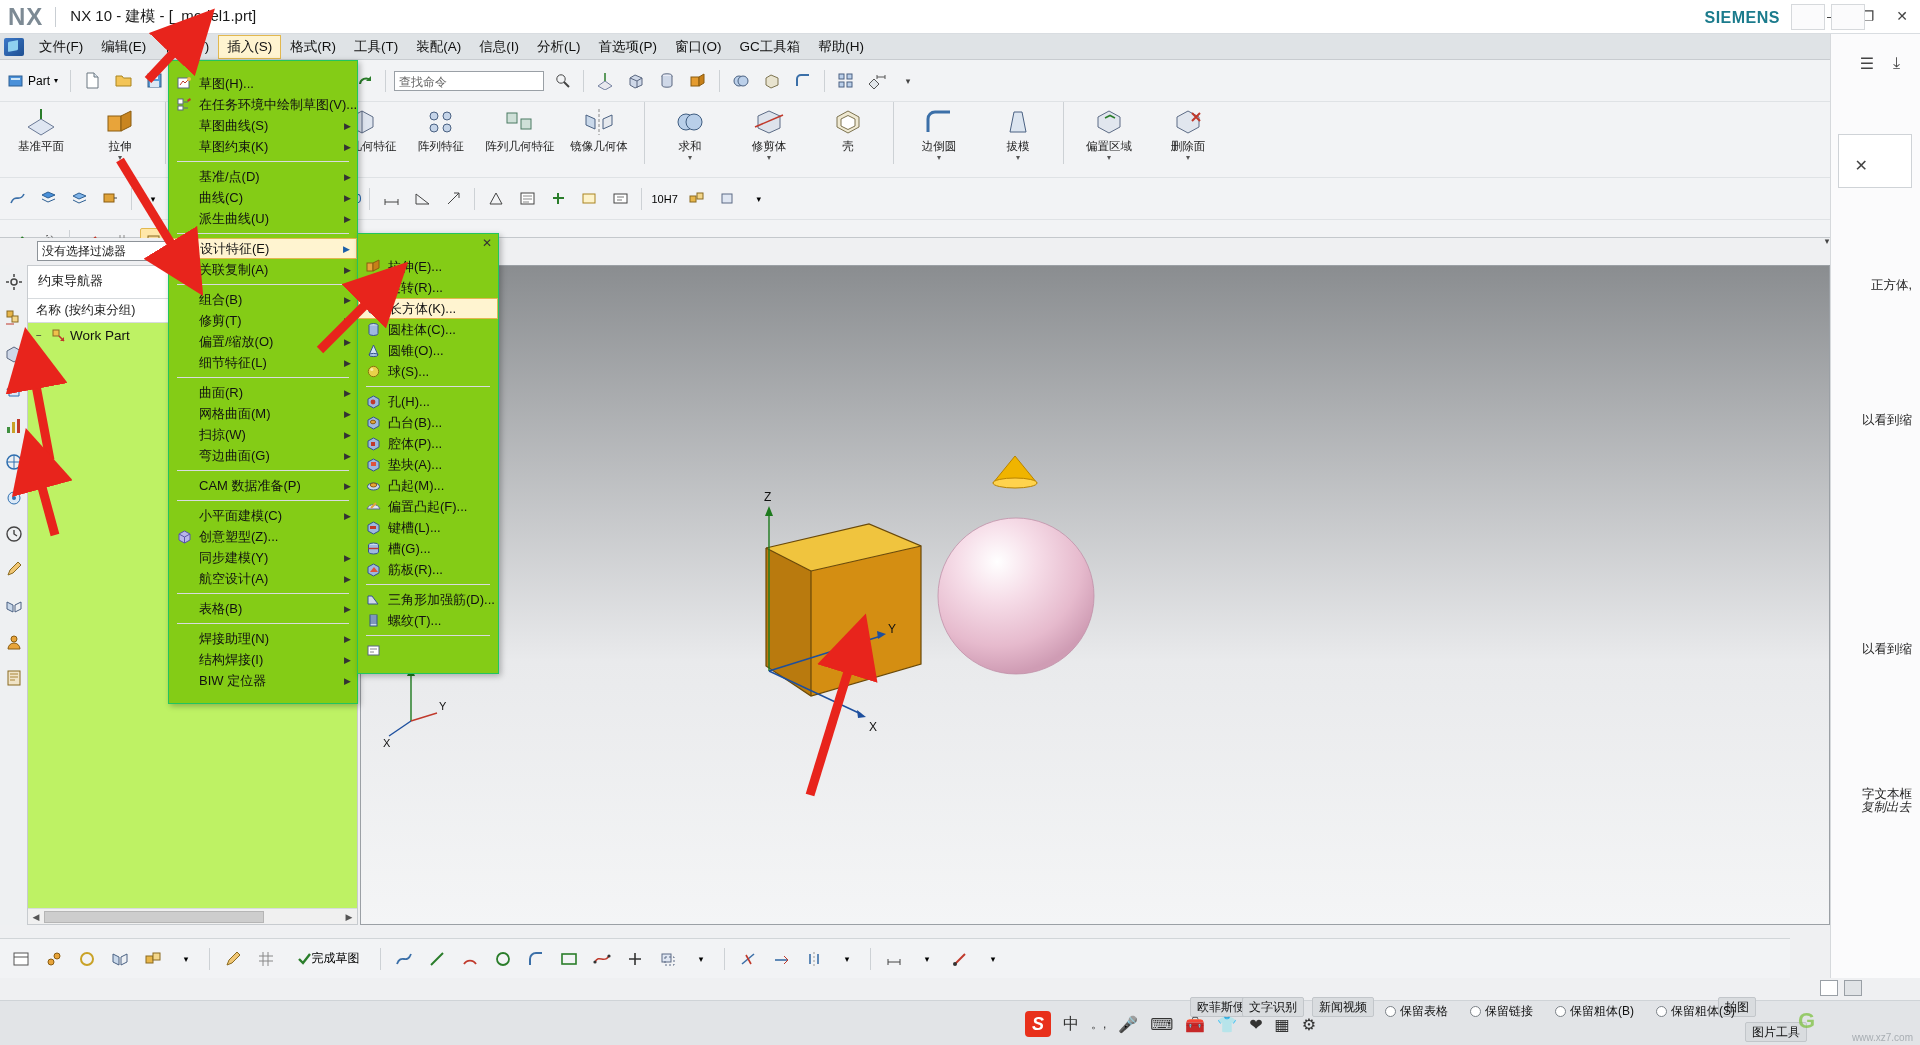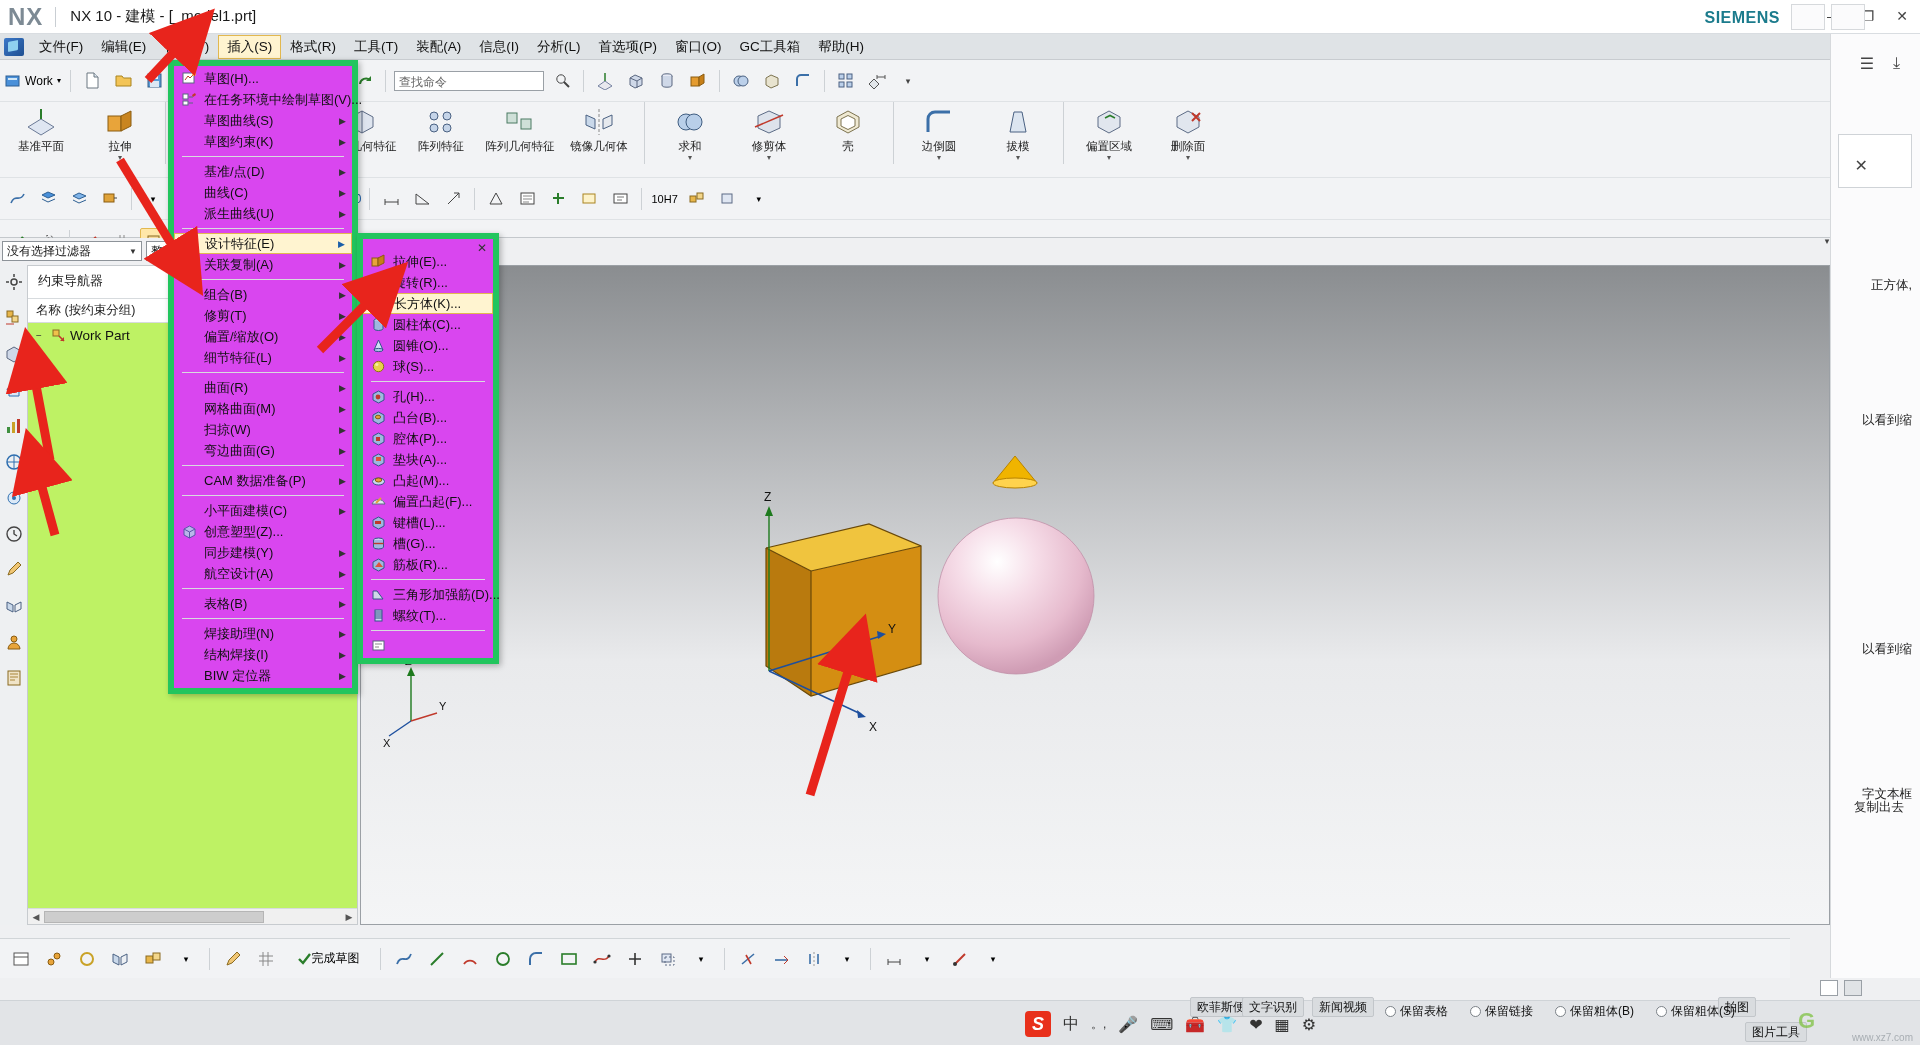--- a/index.html
+++ b/index.html
@@ -106,21 +106,21 @@
   }
   .dockicon { width:22px;height:22px; display:flex;align-items:center;justify-content:center; }
 
   
   .filterbar {
     position:absolute; left:0; top:238px; width: 360px; height: 26px;
     display:flex; align-items:center; gap:4px; padding-left:2px; background:#eff0f2;
   }
   .combo {
     height: 20px; background:#fff; border:1px solid #8d9399; font-size:12px;
-    display:flex; align-items:center; padding-left:4px; color:#111; position:relative;
+    display:flex; align-items:center; padding-left:4px; color:#111; position:relative;margin-left:35px;
   }
   .combo .arr { position:absolute; right:4px; font-size:8px; color:#333;}
 
   
   .navpanel {
     position:absolute; left:28px; top:265px; width: 330px; height: 660px;
     background:#bef264; border:1px solid #c7cbcf; border-left:none;
   }
   .nav-title { font-size: 13px; color:#222; padding: 6px 8px 8px 10px; background:#fff;}
   .nav-header {
@@ -139,23 +139,23 @@
   
   .graphics {
     position:absolute; left:360px; top:265px; width: 1470px; height: 660px;
     background: linear-gradient(#8a8d90, #e9eaec 60%, #f4f5f6);
     border:1px solid #9ba0a5;
     overflow:hidden;
   }
 
   
   .menu {
-    position:absolute; background:#d946ef; border:6px solid #22c55e;
+    position:absolute; background:#84cc16; border:1px solid #22c55e;
     box-shadow: 2px 2px 6px rgba(0,0,0,.28);
-    padding: 2px 0; z-index: 40;
+    padding: 12px 0; z-index: 40;
   }
   .mrow {
     display:flex; align-items:center; height: 21px; padding: 0 6px 0 4px;
     font-size: 13px; color:#111; white-space:nowrap; position:relative;
   }
   .mrow.hl { background:#fff4d0; border:1px solid #e2b84f; height:21px; }
   .mrow .mico { width: 22px; height:16px; display:flex; align-items:center; justify-content:center; flex:0 0 22px;}
   .mrow .mlbl { flex: 1 1 auto; padding-left: 4px;}
   .mrow .marr { font-size: 9px; color:#333; padding-left: 10px;}
   .msep { height:1px; background:#d8dbde; margin: 4px 8px; }
@@ -266,21 +266,21 @@
 
   <div class="ribbon">
 
     <div class="ribbon-row">
       <div class="rbtn" style="min-width:58px;">
         <span style="display:flex;align-items:center;gap:4px;">
           <svg width="16" height="16" viewBox="0 0 16 16">
             <rect x="1" y="3" width="13" height="10" fill="#4a90d9" stroke="#2d5f93"></rect>
             <rect x="3" y="5" width="9" height="2" fill="#cfe6f7"></rect>
           </svg>
-          <span style="font-size:12px;">Work</span>
+          <span style="font-size:12px;">Part</span>
           <span style="font-size:8px;">▾</span>
         </span>
       </div>
       <div class="sep-v"></div>
       <div class="rbtn">
         <svg width="17" height="17" viewBox="0 0 17 17">
             <path d="M3 1h7l4 4v11H3z" fill="#fff" stroke="#6b7680"></path>
             <path d="M10 1v4h4" fill="#dde6ef" stroke="#6b7680"></path>
           </svg>
       </div>
@@ -1209,21 +1209,21 @@
 
   <div class="rightstrip">
     <div class="rs-icon" style="top: 20px;">⤓</div>
     <div class="rs-icon" style="top: 20px; right: 46px;">☰</div>
     <div class="panel-box" style="top: 100px;"></div>
     <div class="rs-icon" style="top: 122px; right: 52px;">✕</div>
     <div class="rs-text" style="top: 243px;">正方体,</div>
     <div class="rs-text" style="top: 378px;">以看到缩</div>
     <div class="rs-text" style="top: 607px;">以看到缩</div>
     <div class="rs-text" style="top: 752px;">字文本框</div>
-    <div class="rs-text" style="top: 765px; right: 16px;">复制出去</div>
+    <div class="rs-text" style="top: 765px; right: 9px; font-style: italic;">复制出去</div>
   </div>
 
   <div class="bottomtools">
     <div class="rbtn">
         <svg width="18" height="18" viewBox="0 0 18 18">
           <rect x="2" y="3" width="14" height="12" fill="#fff" stroke="#555"></rect>
           <path d="M2 7h14" stroke="#555"></path>
         </svg>
       </div>
     <div class="rbtn">

